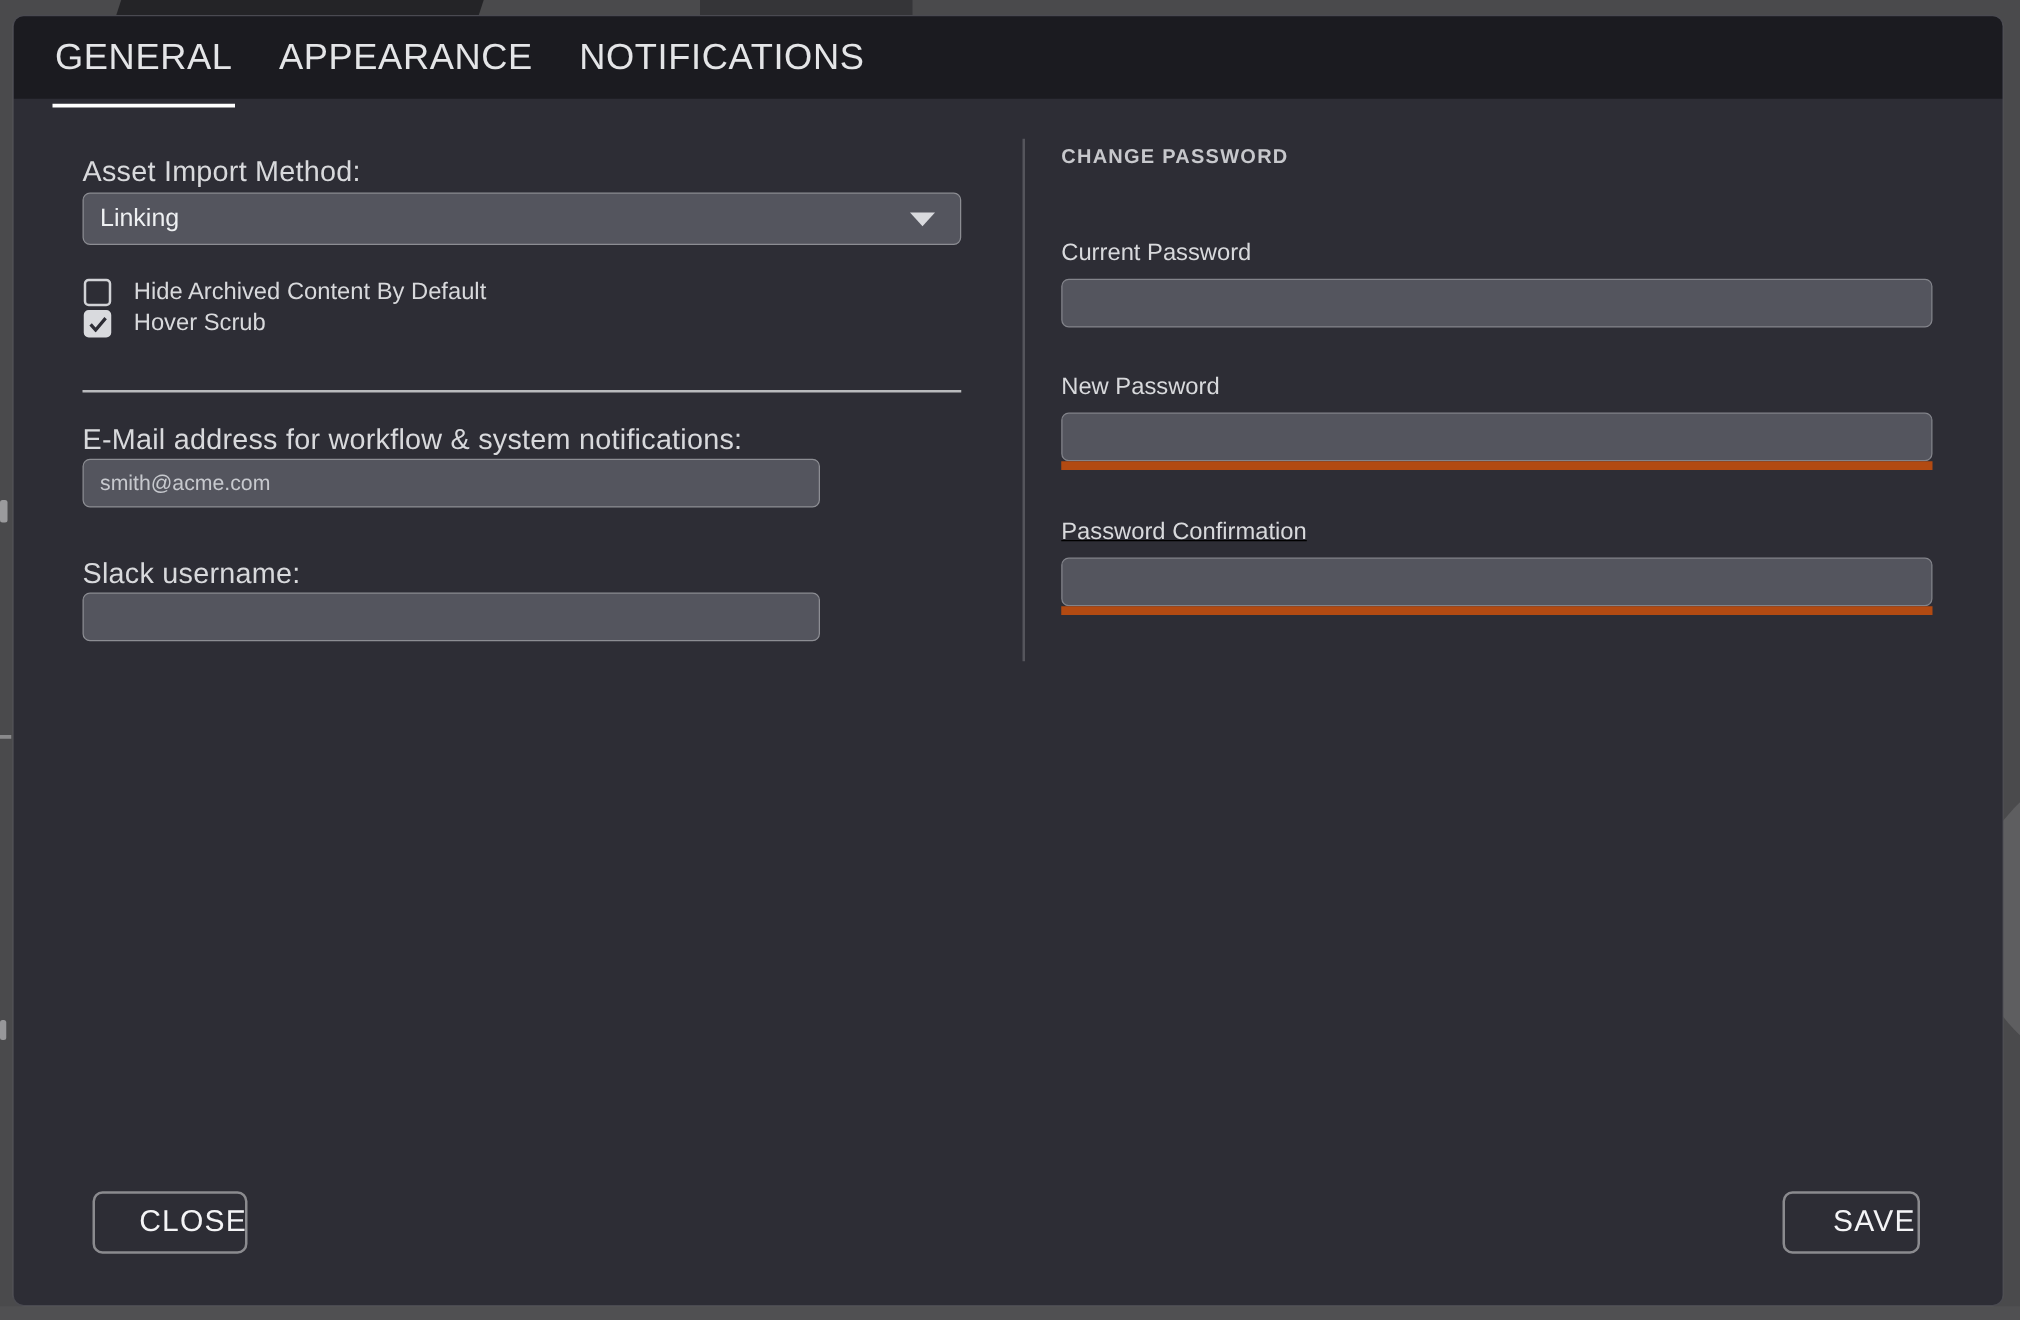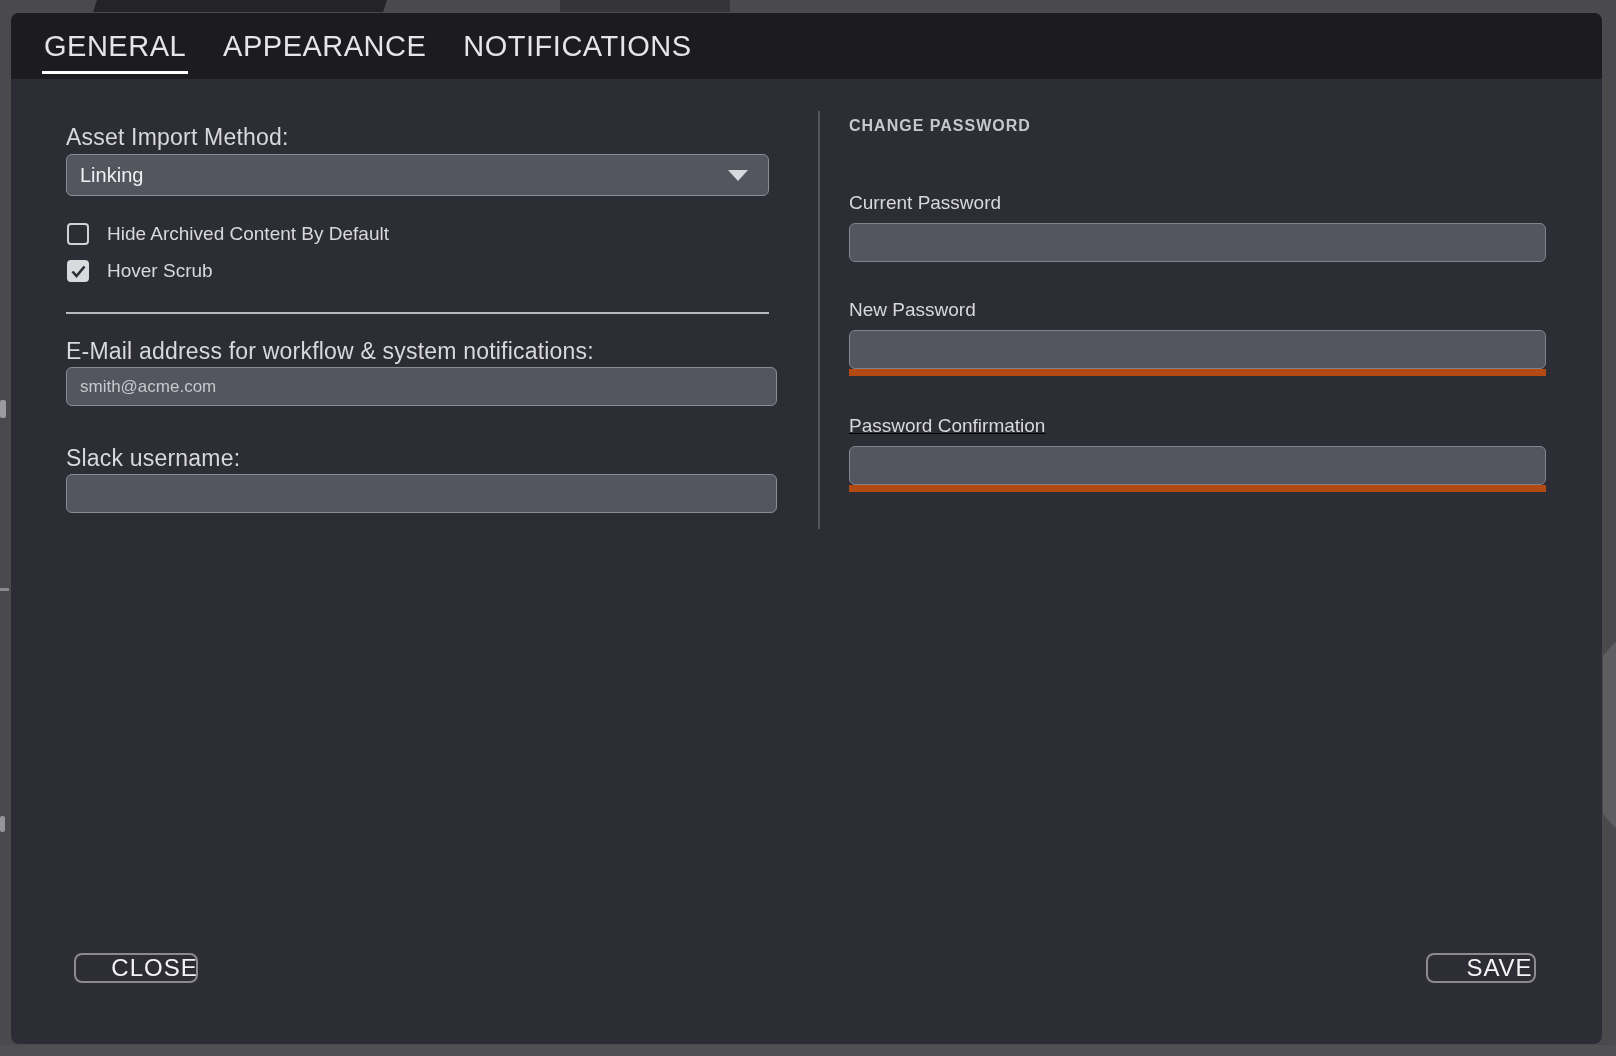--- a/index.html
+++ b/index.html
@@ -40,21 +40,21 @@
     display: flex;
     align-items: flex-start;
     padding-left: 31px;
     gap: 33px;
   }
   .tab {
     font-size: 29px;
     line-height: 34px;
     color: #e4e5e7;
     letter-spacing: 0.5px;
-    padding: 16px 2px 8px 2px;
+    padding: 16px 2px 20px 2px;
     border-bottom: 3px solid transparent;
     cursor: default;
     white-space: nowrap;
   }
   .tab.active { border-bottom-color: #ffffff; }
 
   
   .flabel {
     position: absolute;
     font-size: 23px;
@@ -64,21 +64,21 @@
   .tbox {
     position: absolute;
     background: #54555e;
     border: 1px solid #8c8d93;
     border-radius: 6px;
     color: #e8e9eb;
     font-family: "Liberation Sans", sans-serif;
     font-size: 18px;
     padding: 0 13px;
     outline: none;
-    width: 711px; height: 39px;
+    width: 590px; height: 39px;
   }
 
   
   .dropdown {
     position: absolute;
     left: 55px; top: 141px;
     width: 703px; height: 42px;
     background: #54555e;
     border: 1px solid #8c8d93;
     border-radius: 6px;
@@ -91,21 +91,21 @@
   .caret {
     width: 0; height: 0;
     border-left: 10px solid transparent;
     border-right: 10px solid transparent;
     border-top: 11px solid #d9dade;
   }
 
   
   .cb-row { position: absolute; left: 56px; display: flex; }
   .cb-row1 { top: 210px; }
-  .cb-row2 { top: 247px; }
+  .cb-row2 { top: 235px; }
   .cb-box {
     width: 22px; height: 22px;
     border: 2px solid #d1d2d6;
     border-radius: 4px;
     background: transparent;
     display: flex; align-items: center; justify-content: center;
     flex: none;
   }
   .cb-row.checked .cb-box { background: #d9dade; border-color: #d9dade; }
   .cb-check { display: none; }
@@ -151,21 +151,21 @@
   .pw-bar { width: 697px; height: 7px; background: #b24a12; display: none; }
   .pw-field.highlight .pw-bar { display: block; }
   .pw-f0 { top: 179px; }
   .pw-f1 { top: 286px; }
   .pw-f2 { top: 402px; text-decoration: underline; }
 
   
   .btn {
     position: absolute;
     top: 940px;
-    height: 30px;
+    height: 50px;
     background: transparent;
     border: 2px solid #8b8b8f;
     border-radius: 8px;
     color: #f4f4f6;
     font-family: "Liberation Sans", sans-serif;
     font-size: 24px;
     letter-spacing: 1px;
     display: flex; align-items: center; justify-content: center;
     cursor: default;
     padding-left: 37px;

